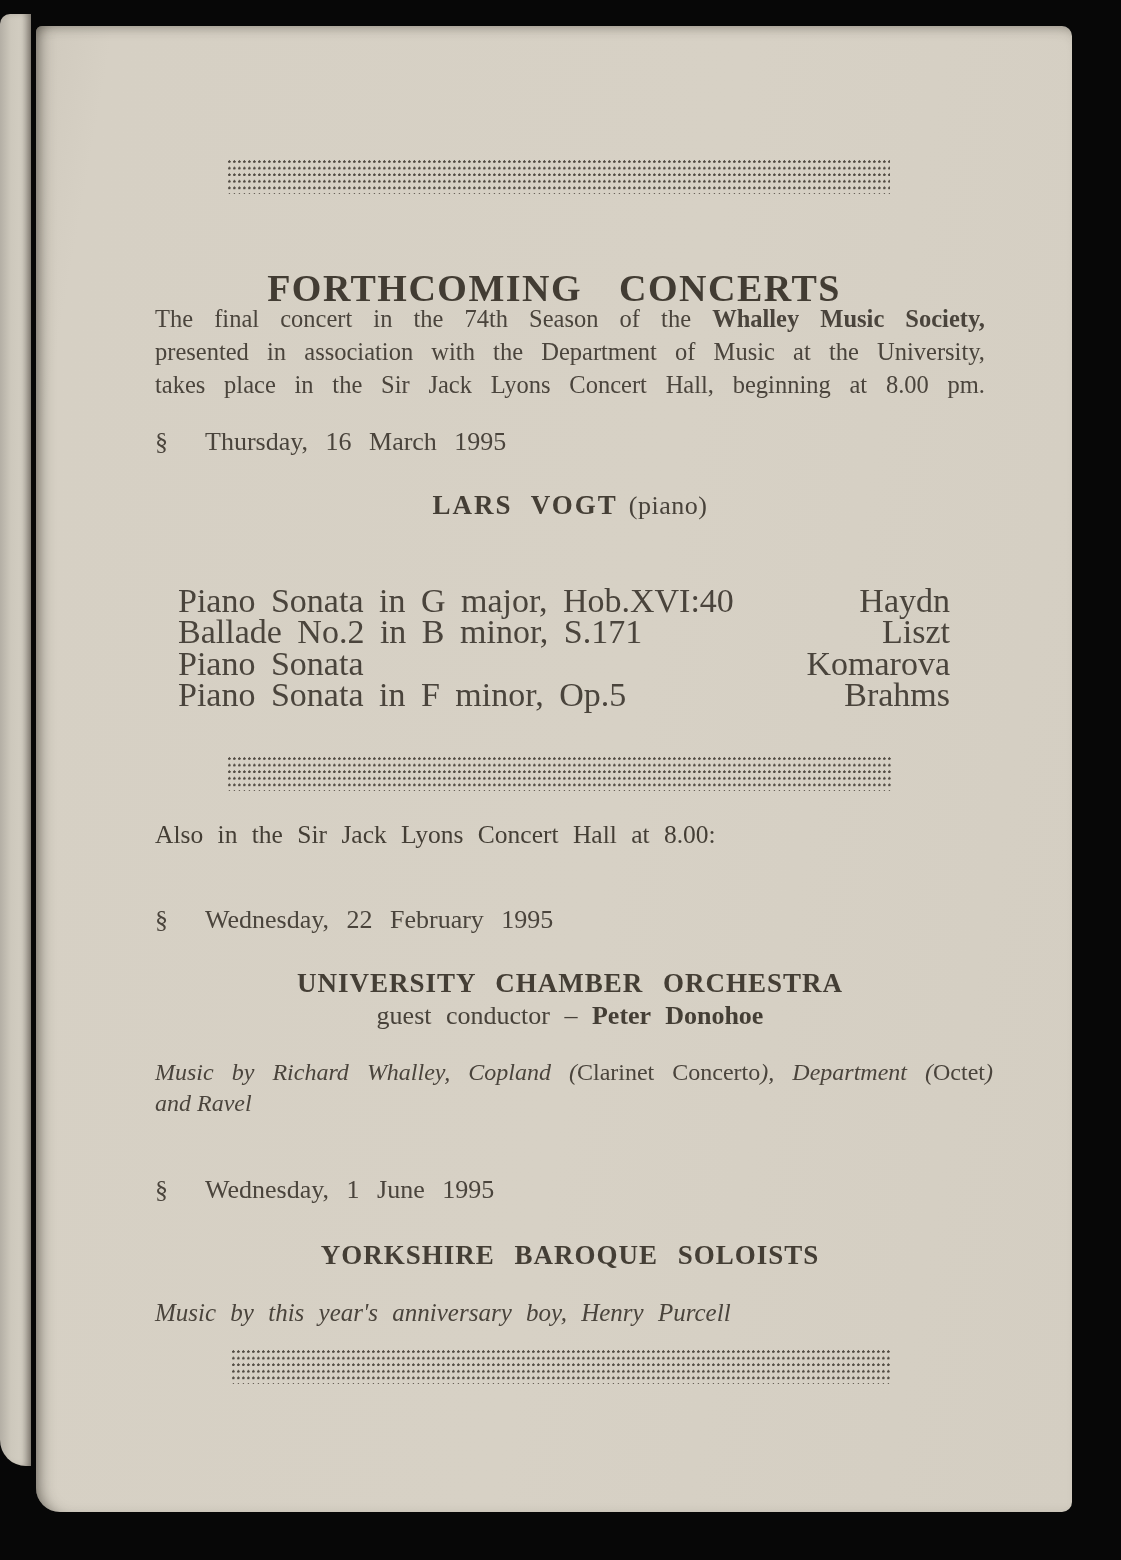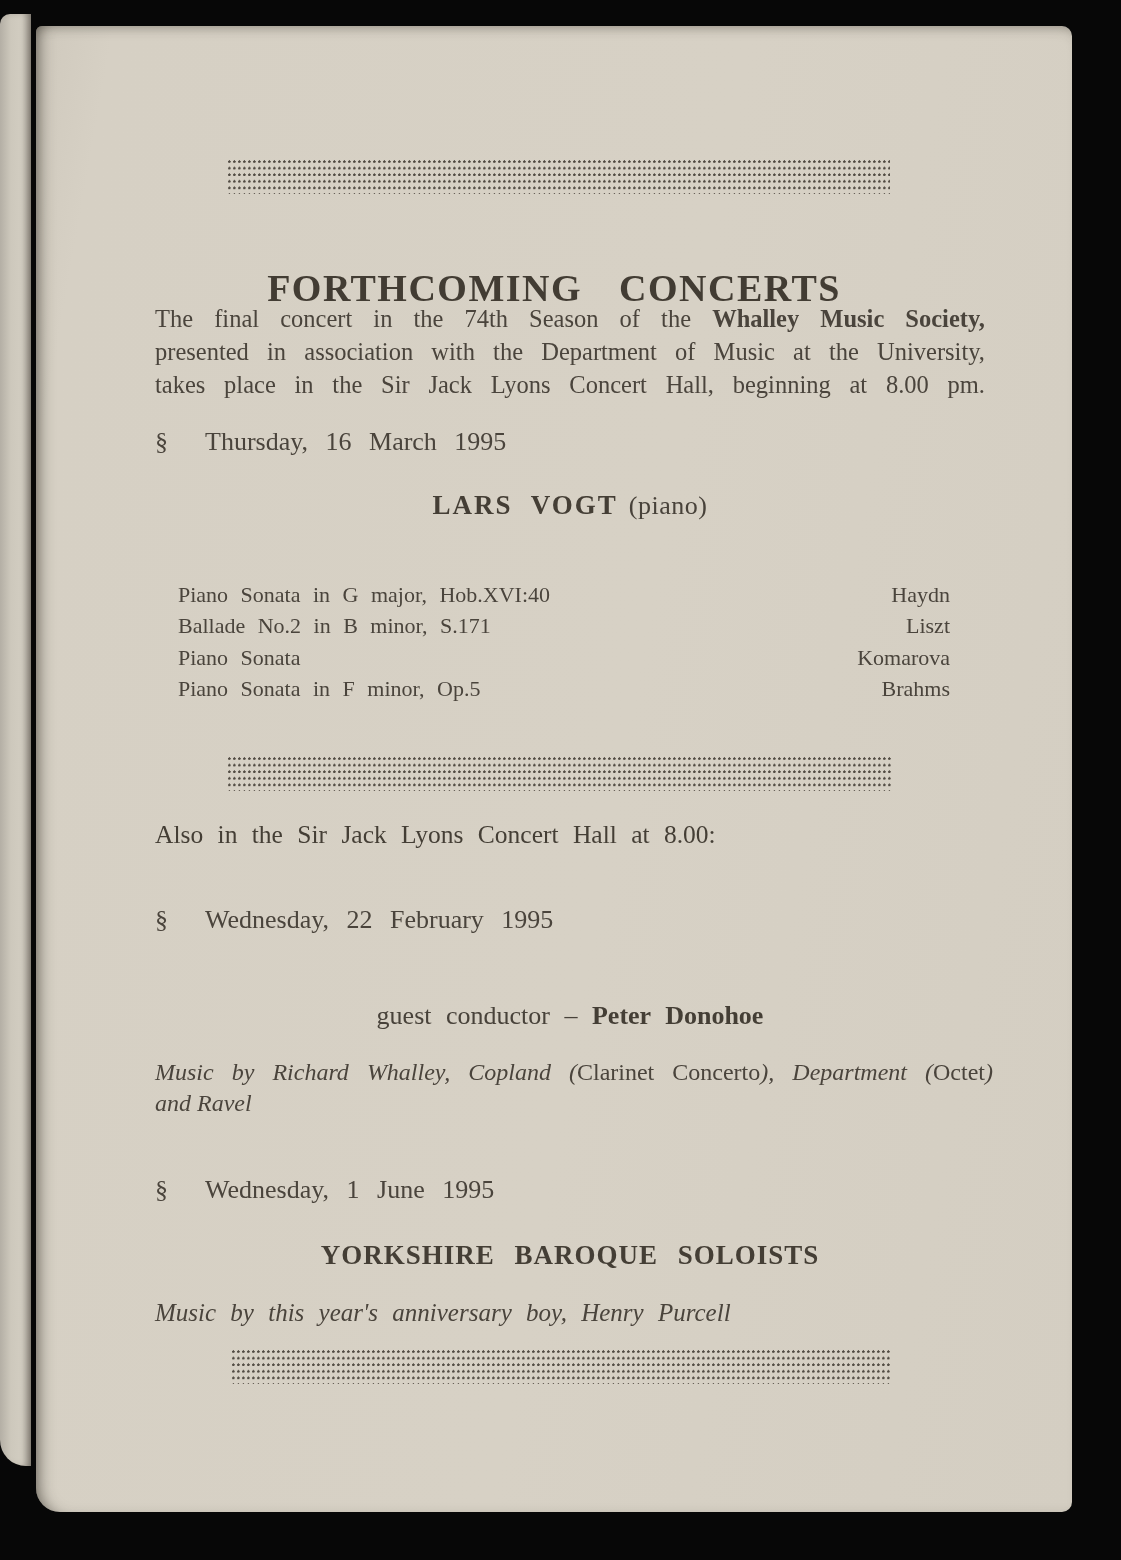--- a/index.html
+++ b/index.html
@@ -37,21 +37,21 @@
     letter-spacing:1.5px;word-spacing:26px;line-height:40px;
   }
   .para{left:119px;width:830px;font-size:24.5px;line-height:33px;color:#4a443c;}
   .jline{text-align:justify;text-align-last:justify;}
   .dateline{left:119px;width:830px;font-size:26px;display:flex;color:#4a443c;}
   .marker{width:50px;flex:0 0 50px;}
   .datetext{word-spacing:11px;}
   .centerline{left:119px;width:830px;text-align:center;}
   .artist{font-size:27px;font-weight:bold;letter-spacing:2px;word-spacing:10px;color:#443e35;}
   .artist-suffix{font-size:26px;font-weight:normal;letter-spacing:.5px;word-spacing:2px;margin-left:11px;}
-  .prog{left:142px;right:122px;font-size:22px;color:#4a443c;}
+  .prog{left:142px;right:122px;font-size:34px;color:#4a443c;}
   .prog-row{display:flex;justify-content:space-between;height:31.3px;align-items:flex-start;}
   .work{word-spacing:7px;}
   .composer{text-align:right;word-spacing:4px;}
   .boldline{left:119px;width:830px;font-size:25.5px;font-weight:normal;word-spacing:8px;color:#443e35;}
   .ensemble{font-size:27px;font-weight:bold;letter-spacing:1px;word-spacing:12px;color:#443e35;}
   .conductor{font-size:26px;word-spacing:8px;}
   .conductor b{font-weight:bold;color:#443e35;}
   .ital{font-style:italic;}
   .roman{font-style:normal;}
   .note{left:119px;width:838px;font-size:24px;line-height:31px;font-style:italic;color:#4a443c;}
@@ -105,20 +105,21 @@
 
   <div class="abs dotband" style="top:731px;left:192px;width:665px;height:34px;"></div>
 
   <div class="abs boldline" style="top:794px;">Also in the Sir Jack Lyons Concert Hall at 8.00:</div>
 
   <div class="abs dateline" style="top:879px;">
     <span class="marker">§</span>
     <span class="datetext">Wednesday, 22 February 1995</span>
   </div>
 
+  <div class="abs centerline ensemble" style="top:942px;">UNIVERSITY CHAMBER ORCHESTRA</div>
 
   <div class="abs centerline conductor" style="top:975px;">
     <span>guest conductor – </span><b>Peter Donohoe</b>
   </div>
 
   <div class="abs note" style="top:1031px;">
     <div class="first">
       <span class="ital">Music by Richard Whalley, Copland (</span><span class="roman">Clarinet Concerto</span><span class="ital">), Department (</span><span class="roman">Octet</span><span class="ital">)</span>
     </div>
     <div class="ital">and Ravel</div>

